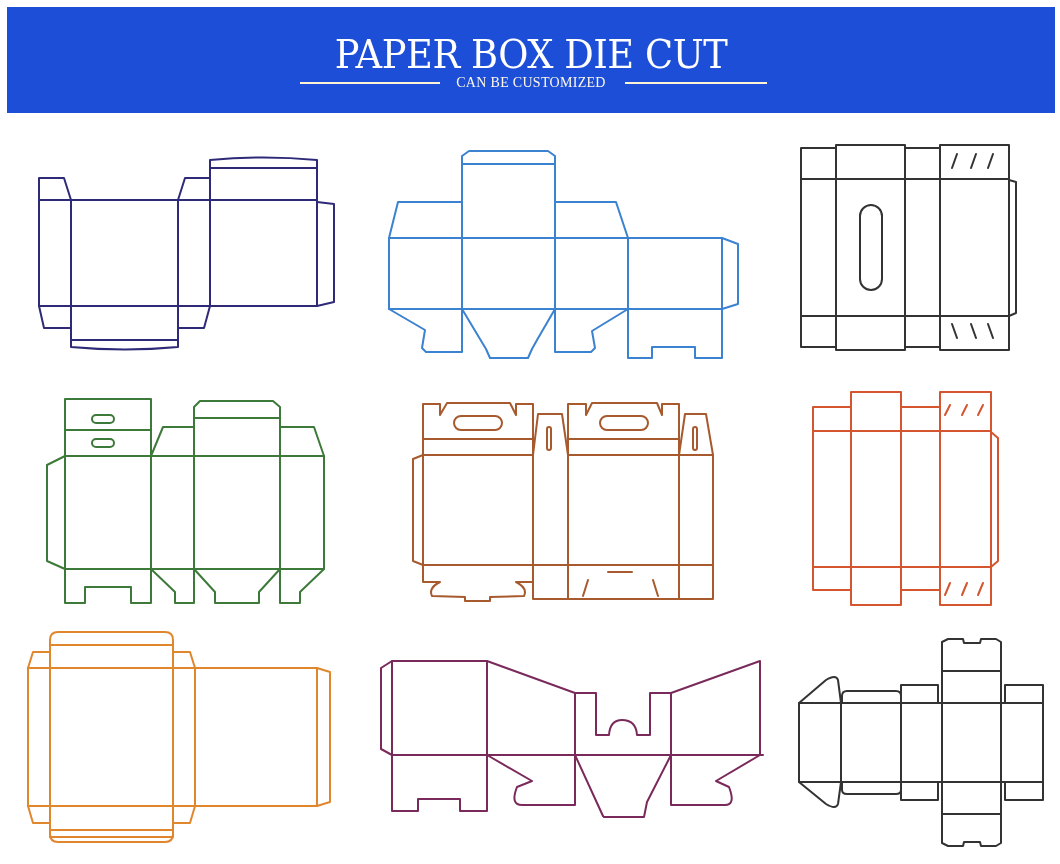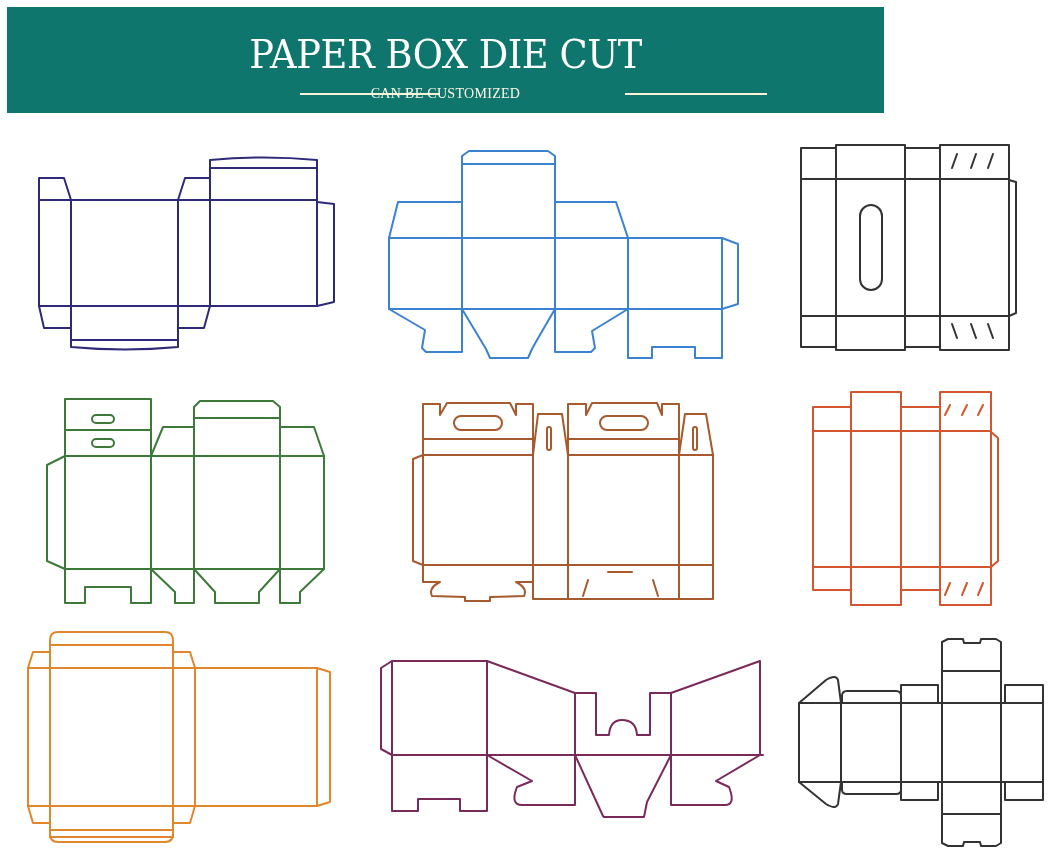--- a/index.html
+++ b/index.html
@@ -1,28 +1,28 @@
 <!DOCTYPE html>
 <html><head>
 <meta charset="utf-8">
 <style>
   html, body { margin: 0; padding: 0; background: #ffffff; }
   body { width: 1060px; height: 864px; position: relative; overflow: hidden; }
   .banner {
-    position: absolute; left: 7px; top: 7px; width: 877px; height: 106px;
-    background: #0f766e;
+    position: absolute; left: 7px; top: 7px; width: 1048px; height: 106px;
+    background: #1d4ed8;
   }
   .title {
     position: absolute; left: 0; right: 0; top: 24px; text-align: center;
     font-family: "DejaVu Serif", "Liberation Serif", serif;
     font-size: 40px; color: #ffffff; letter-spacing: -0.5px;
     transform: scaleX(0.92); transform-origin: center;
   }
   .subtitle-row {
-    position: absolute; left: 0; right: 0; top: 78px; height: 18px;
+    position: absolute; left: 0; right: 0; top: 67px; height: 18px;
   }
   .subtitle {
     position: absolute; left: 0; right: 0; top: 1px; text-align: center;
     font-family: "Liberation Serif", "DejaVu Serif", serif;
     font-size: 14px; color: #fff8e6; letter-spacing: 0.3px;
   }
   .rule { position: absolute; top: 8px; height: 1.5px; background: #fff3d6; }
   .rule.left { left: 293px; width: 140px; }
   .rule.right { left: 618px; width: 142px; }
   svg.diagram { position: absolute; overflow: visible; }

